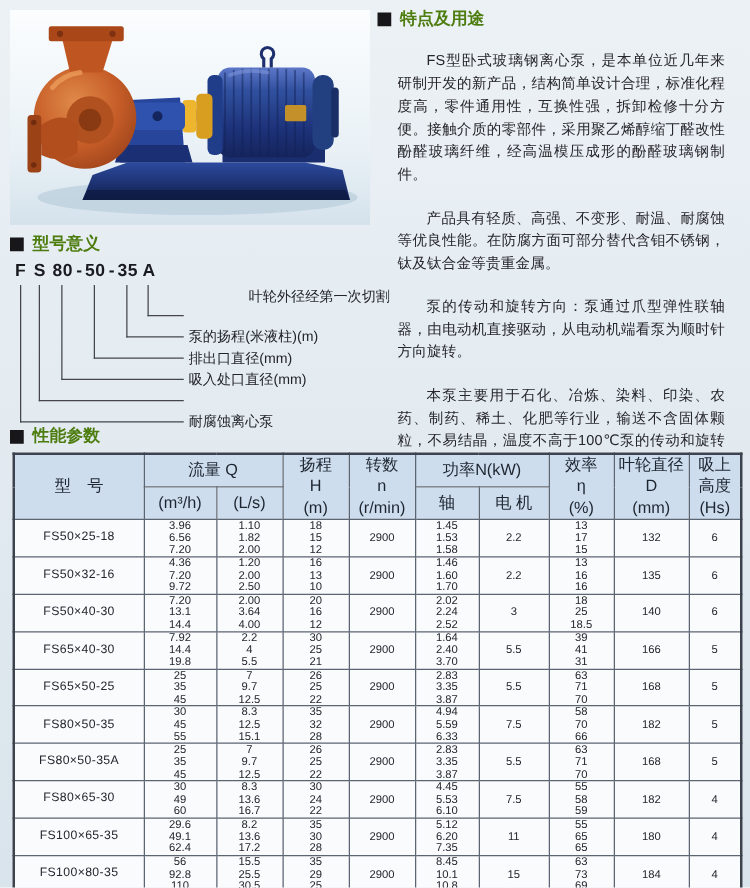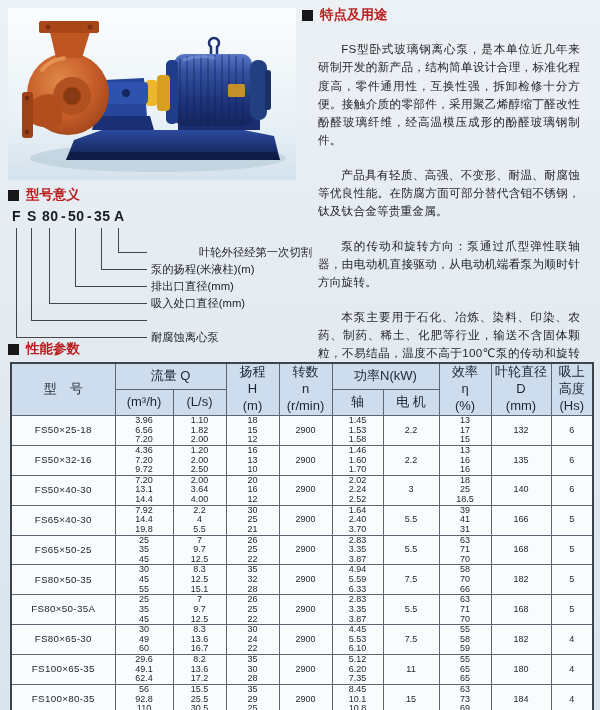--- a/index.html
+++ b/index.html
@@ -3,21 +3,21 @@
 <meta charset="utf-8">
 <style>
   html,body{margin:0;padding:0;}
   body{
     width:600px;height:710px;position:relative;overflow:hidden;
     font-family:"Liberation Sans","DejaVu Sans",sans-serif;
     background:linear-gradient(180deg,var(--page-bg,#ecf1f5) 0%,var(--page-bg-bottom,#d9e4ec) 100%);
     color:var(--text,#1d2026);
   }
   .photo-panel{position:absolute;left:8px;top:8px;width:288px;height:172px;}
-  .sec-title{display:flex;align-items:center;gap:7px;font-weight:bold;font-size:13.5px;color:#b91c1c;}
+  .sec-title{display:flex;align-items:center;gap:7px;font-weight:bold;font-size:13.5px;color:#4d7c0f;}
   .bullet{width:11px;height:11px;background:#17171a;flex:none;}
   
   .features{position:absolute;left:302px;top:4px;width:294px;}
   .features .sec-title{margin:2px 0 5px 0;}
   .features p{
     margin:16px;font-size:11.6px;line-height:18.3px;text-align:justify;
     text-indent:2em;color:#26262c;letter-spacing:0.2px;
   }
   
   .model-meaning{position:absolute;left:8px;top:186px;width:292px;height:160px;}
@@ -138,21 +138,21 @@
       <span style="left:19px">S</span>
       <span style="left:34px">80</span>
       <span style="left:53px">-</span>
       <span style="left:60px">50</span>
       <span style="left:79px">-</span>
       <span style="left:86px">35</span>
       <span style="left:106px">A</span>
     </div>
 
   <div class="mm-connector" style="left: 110px; top: 22px; width: 28px; height: 24px;"></div>
-      <div class="mm-label" style="left: 143px; top: 39px; padding-left: 48px;">叶轮外径经第一次切割</div>
+      <div class="mm-label" style="left: 143px; top: 24px; padding-left: 48px;">叶轮外径经第一次切割</div>
       <div class="mm-connector" style="left: 93px; top: 22px; width: 45px; height: 41px;"></div>
       <div class="mm-label" style="left: 143px; top: 56px;">泵的扬程(米液柱)(m)</div>
       <div class="mm-connector" style="left: 67px; top: 22px; width: 71px; height: 58px;"></div>
       <div class="mm-label" style="left: 143px; top: 73px;">排出口直径(mm)</div>
       <div class="mm-connector" style="left: 41px; top: 22px; width: 97px; height: 75px;"></div>
       <div class="mm-label" style="left: 143px; top: 90px;">吸入处口直径(mm)</div>
       <div class="mm-connector" style="left: 23px; top: 22px; width: 115px; height: 92px;"></div>
       <div class="mm-connector" style="left: 8px; top: 22px; width: 130px; height: 109px;"></div>
       <div class="mm-label" style="left: 143px; top: 124px;">耐腐蚀离心泵</div>
     </div>

